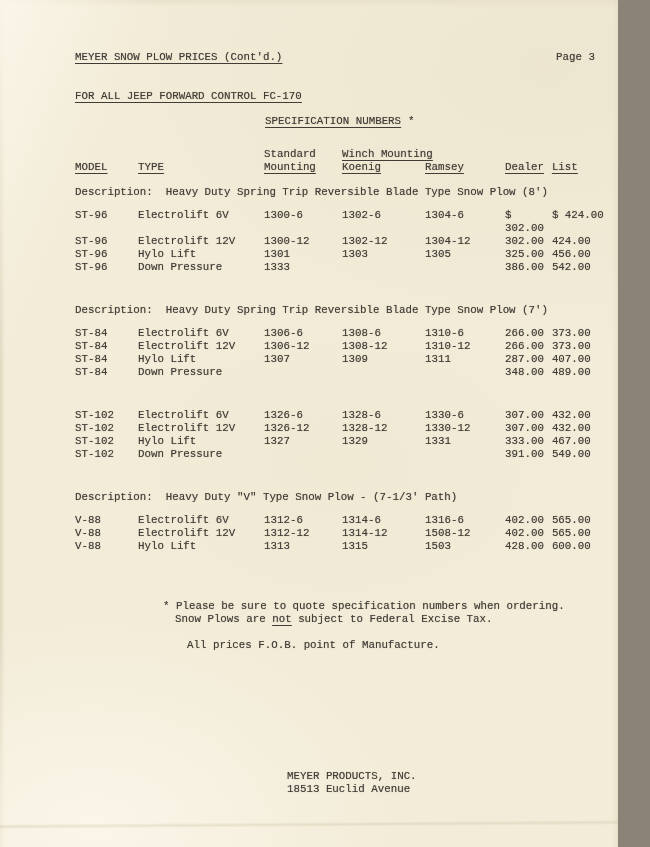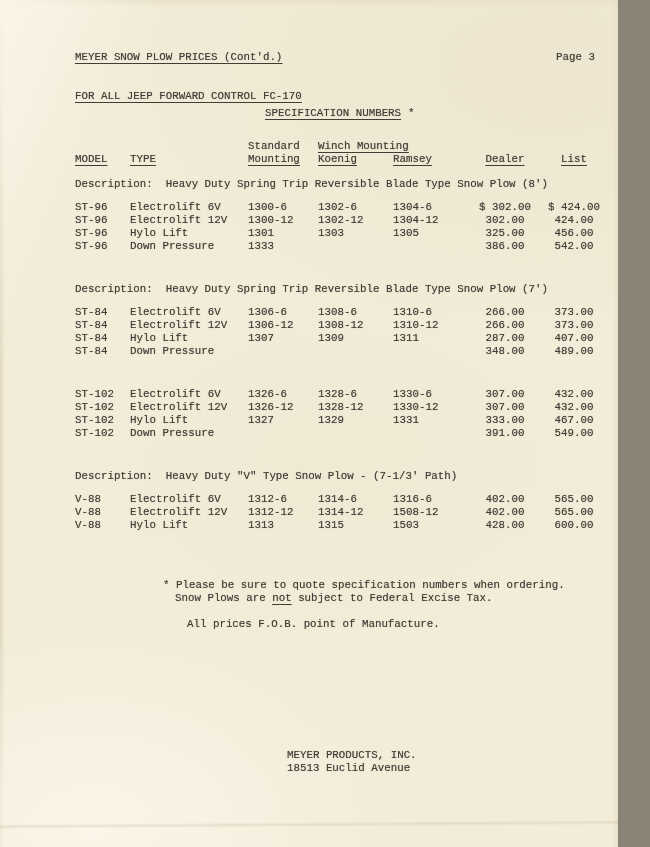--- a/index.html
+++ b/index.html
@@ -51,28 +51,29 @@
 
   .header-row {
     display: flex;
     justify-content: space-between;
     align-items: baseline;
   }
   .page-number { margin-right: 8px; padding-left: 37px; }
 
   .subtitle { margin-top: 26px; }
 
-  .spec-heading { margin-top: 4px; margin-left: 190px; }
+  .spec-heading { margin-top: 12px; margin-left: 190px; }
   .spec-heading .mark { margin-left: 7px; }
 
   .grid-row {
     display: grid;
     grid-template-columns: 55px 118px 70px 75px 72px 1fr 58px;
-  }
-  .grid-row .c6, .grid-row .c7 { text-align: center; }
+    gap: 8px;
+  }
+  .grid-row .c6, .grid-row .c7 { text-align: left; }
   .col-winch { grid-column: 4 / 6; }
 
   .table-head { margin-top: 20px; }
 
   .section { margin-top: 30px; }
   #table-body .section:first-child { margin-top: 12px; }
   .section .desc { margin-bottom: 10px; }
 
   .footnotes { margin-top: 47px; margin-left: 88px; }
   .footnotes .fn-line2 { padding-left: 12px; }

